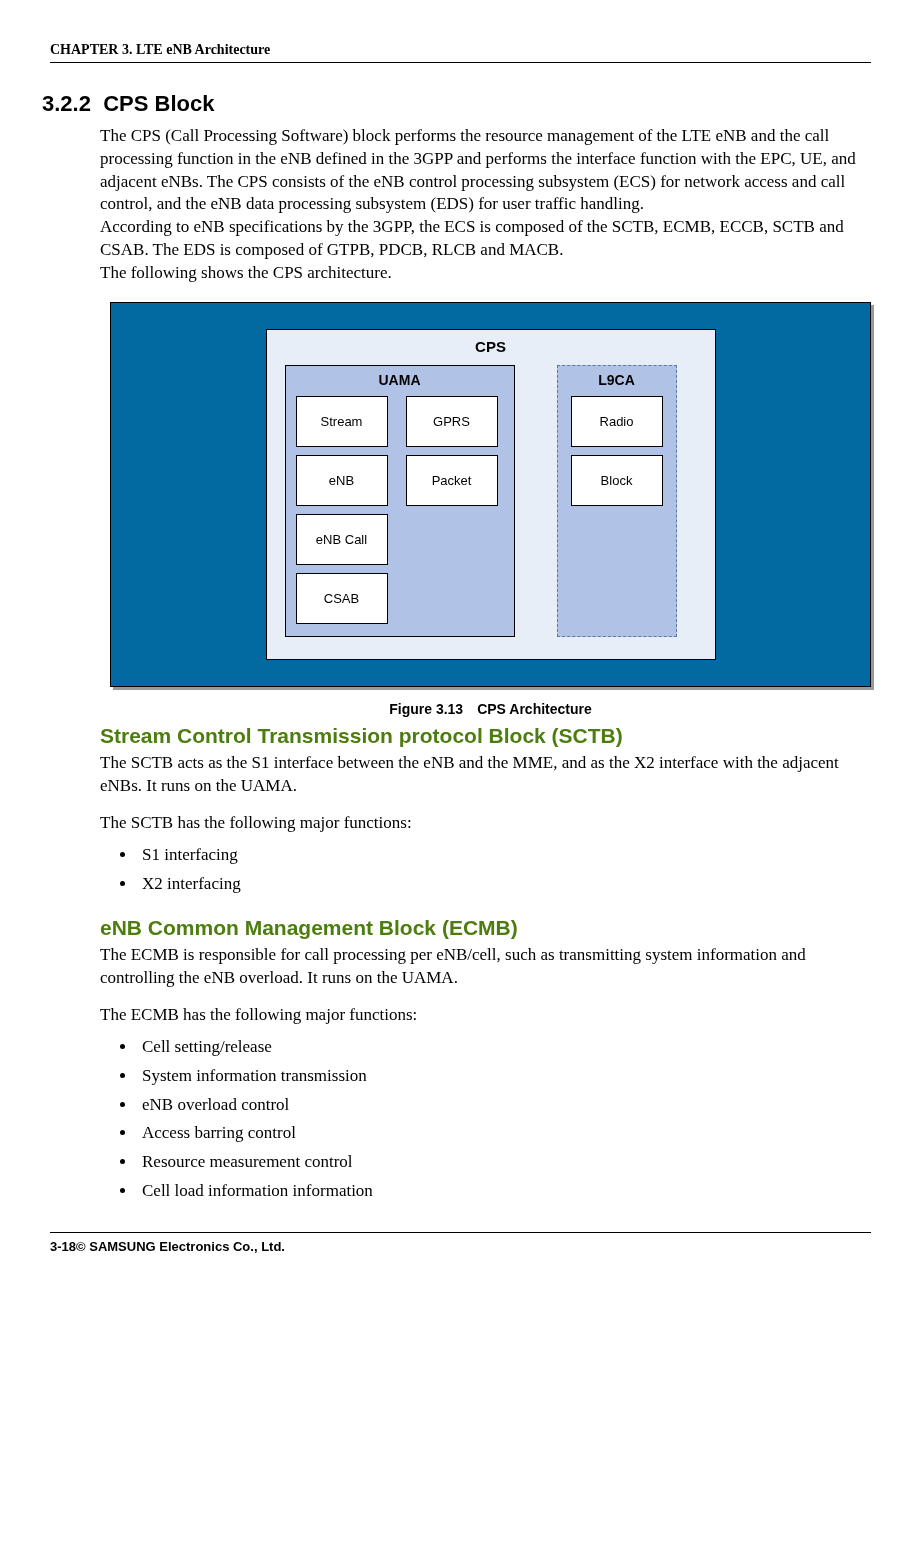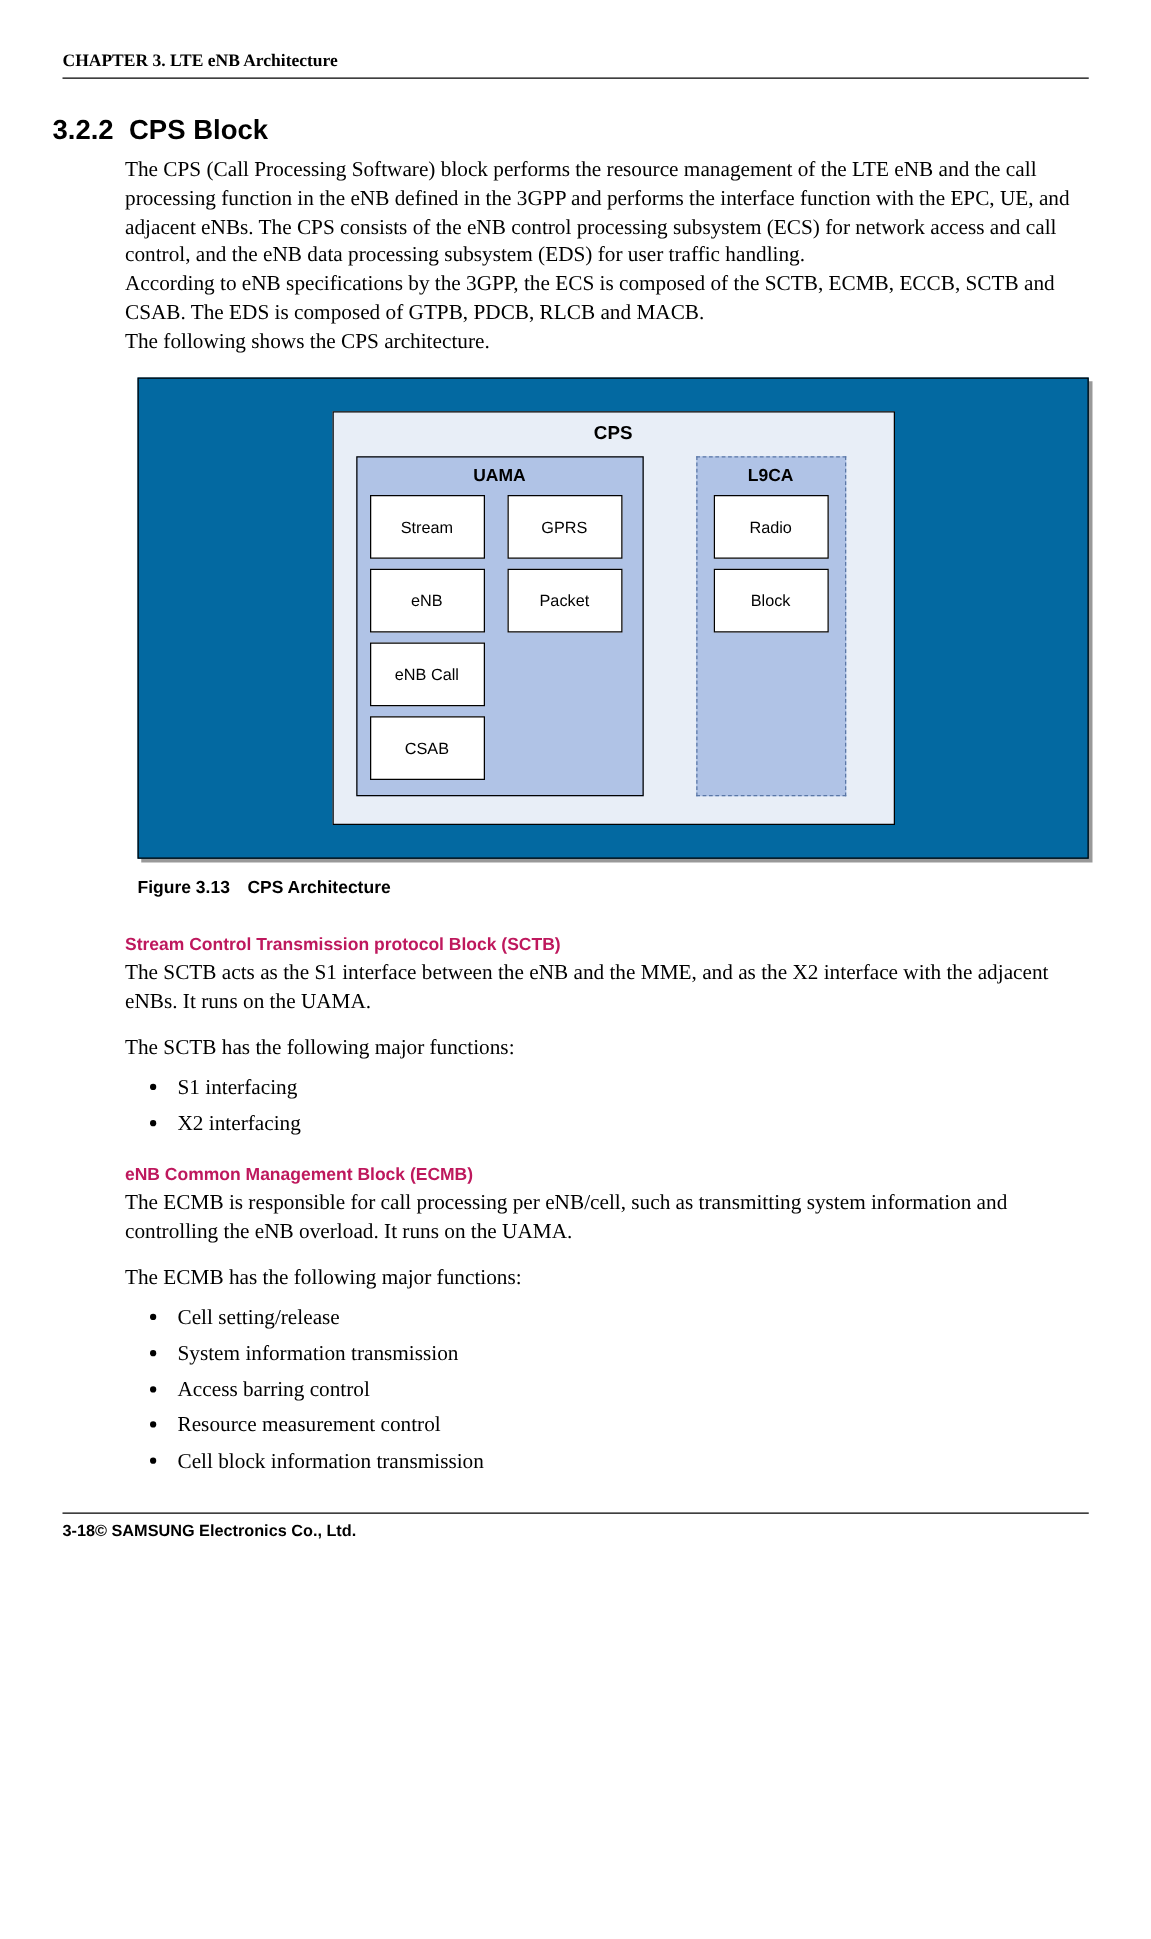--- a/index.html
+++ b/index.html
@@ -109,29 +109,29 @@
   .l9ca-col {
     display: flex;
     flex-direction: column;
     gap: 8px;
     align-items: center;
   }
   .figure-caption {
     font-family: Arial, Helvetica, sans-serif;
     font-weight: bold;
     font-size: 14px;
-    text-align: left;
+    text-align: center;
     margin-top: 14px;
-    margin-bottom: 30px;
+    margin-bottom: 7px;
   }
   .sub-heading {
     font-family: Arial, Helvetica, sans-serif;
     font-weight: bold;
-    font-size: 14px;
-    color: #be185d;
+    font-size: 21px;
+    color: #4d7c0f;
     margin-bottom: 4px;
     margin-top: 6px;
   }
   ul.func-list {
     list-style: none;
     padding-left: 20px;
     margin: 6px 0 18px 0;
   }
   ul.func-list li {
     position: relative;
@@ -218,23 +218,24 @@
       <li>S1 interfacing</li>
       <li>X2 interfacing</li>
     </ul>
 
     <div class="sub-heading">eNB Common Management Block (ECMB)</div>
     <div class="body-text" style="margin-bottom:14px;">The ECMB is responsible for call processing per eNB/cell, such as transmitting system information and controlling the eNB overload. It runs on the UAMA.</div>
     <div class="body-text" style="margin-bottom:2px;">The ECMB has the following major functions:</div>
     <ul class="func-list" style="margin-bottom:4px;">
       <li>Cell setting/release</li>
       <li>System information transmission</li>
+      <li>eNB overload control</li>
       <li>Access barring control</li>
       <li>Resource measurement control</li>
-      <li>Cell block information transmission</li>
+      <li>Cell load information information</li>
     </ul>
 
   </div>
 
   <div class="footer">
     <span>3-18</span>
     <span>© SAMSUNG Electronics Co., Ltd.</span>
   </div>
 
 </div>

